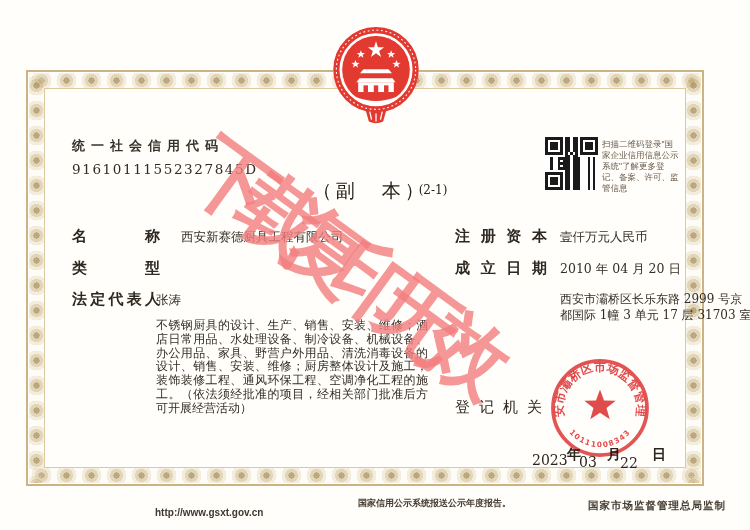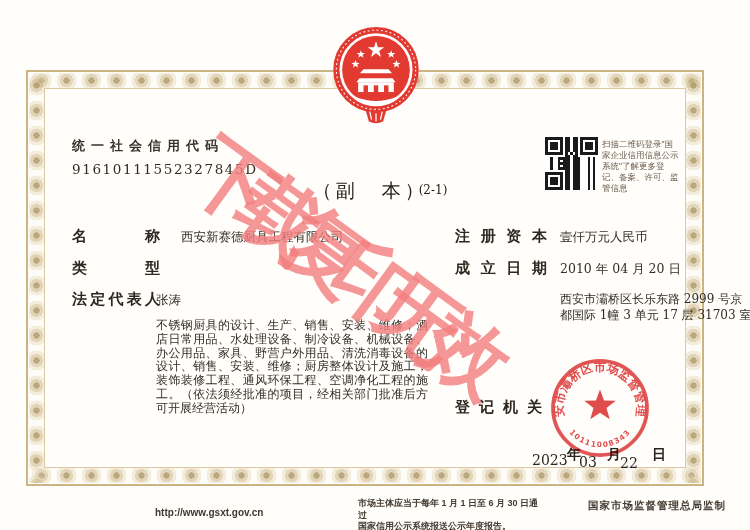--- a/index.html
+++ b/index.html
@@ -66,21 +66,21 @@
     color:#332d25;z-index:5;}
   .v-name{left:156px;top:229px;font-size:12.5px;width:270px;margin-left:25px;}
   .v-type{left:156px;top:261px;font-size:12.5px;width:270px;}
   .v-legal{left:156px;top:292px;font-size:12.5px;width:270px;}
   .v-scope{left:156px;top:319px;font-size:12px;width:272px;line-height:13.8px;text-align:justify;}
   .v-cap{left:560px;top:229px;font-size:12.5px;width:190px;}
   .v-est{left:560px;top:261px;font-size:12.5px;width:190px;}
   .v-addr{left:560px;top:292px;font-size:12px;width:192px;line-height:15.5px;}
 
   
-  .reg-label{position:absolute;left:455px;top:398px;font-size:15px;font-weight:bold;
+  .reg-label{position:absolute;left:455px;top:398px;font-size:15px;font-weight:normal;
     letter-spacing:9px;color:#2e2820;white-space:nowrap;z-index:5;}
   .seal{position:absolute;left:538px;top:346px;width:124px;height:124px;z-index:30;
     mix-blend-mode:multiply;opacity:.92;}
   .dt{position:absolute;z-index:5;color:#2a241d;}
   .dt.num{font-family:"DejaVu Serif",serif;font-size:14px;}
   .dt.chr{font-weight:bold;font-size:14px;}
   .d-year{left:532px;top:452px;}  .d-ychr{left:567px;top:446px;}
   .d-month{left:579px;top:454px;} .d-mchr{left:607px;top:446px;}
   .d-day{left:620px;top:455px;}   .d-dchr{left:652px;top:446px;}
 
@@ -339,20 +339,19 @@
 
   <span class="dt num d-year">2023</span>
   <span class="dt chr d-ychr">年</span>
   <span class="dt num d-month">03</span>
   <span class="dt chr d-mchr">月</span>
   <span class="dt num d-day">22</span>
   <span class="dt chr d-dchr">日</span>
 
   <div class="ft ft-url">http://www.gsxt.gov.cn</div>
   <div class="ft ft-mid">
-    <div>市场主体应当于每年 1 月 1 日至 6 月 30 日通过</div>
     <div>国家信用公示系统报送公示年度报告。</div>
   </div>
   <div class="ft ft-right">国家市场监督管理总局监制</div>
 
   <div class="watermark">下载复印无效</div>
 
 </div>
 
 </body></html>

